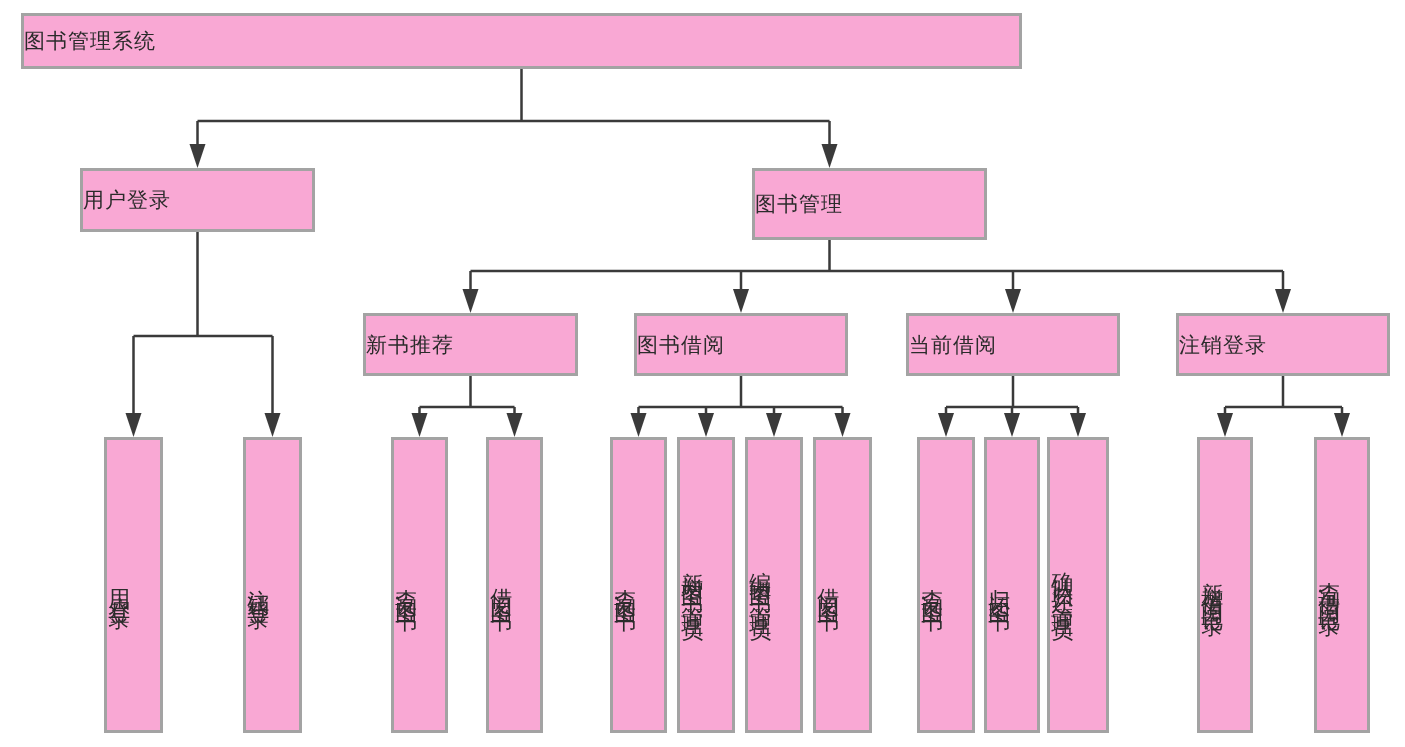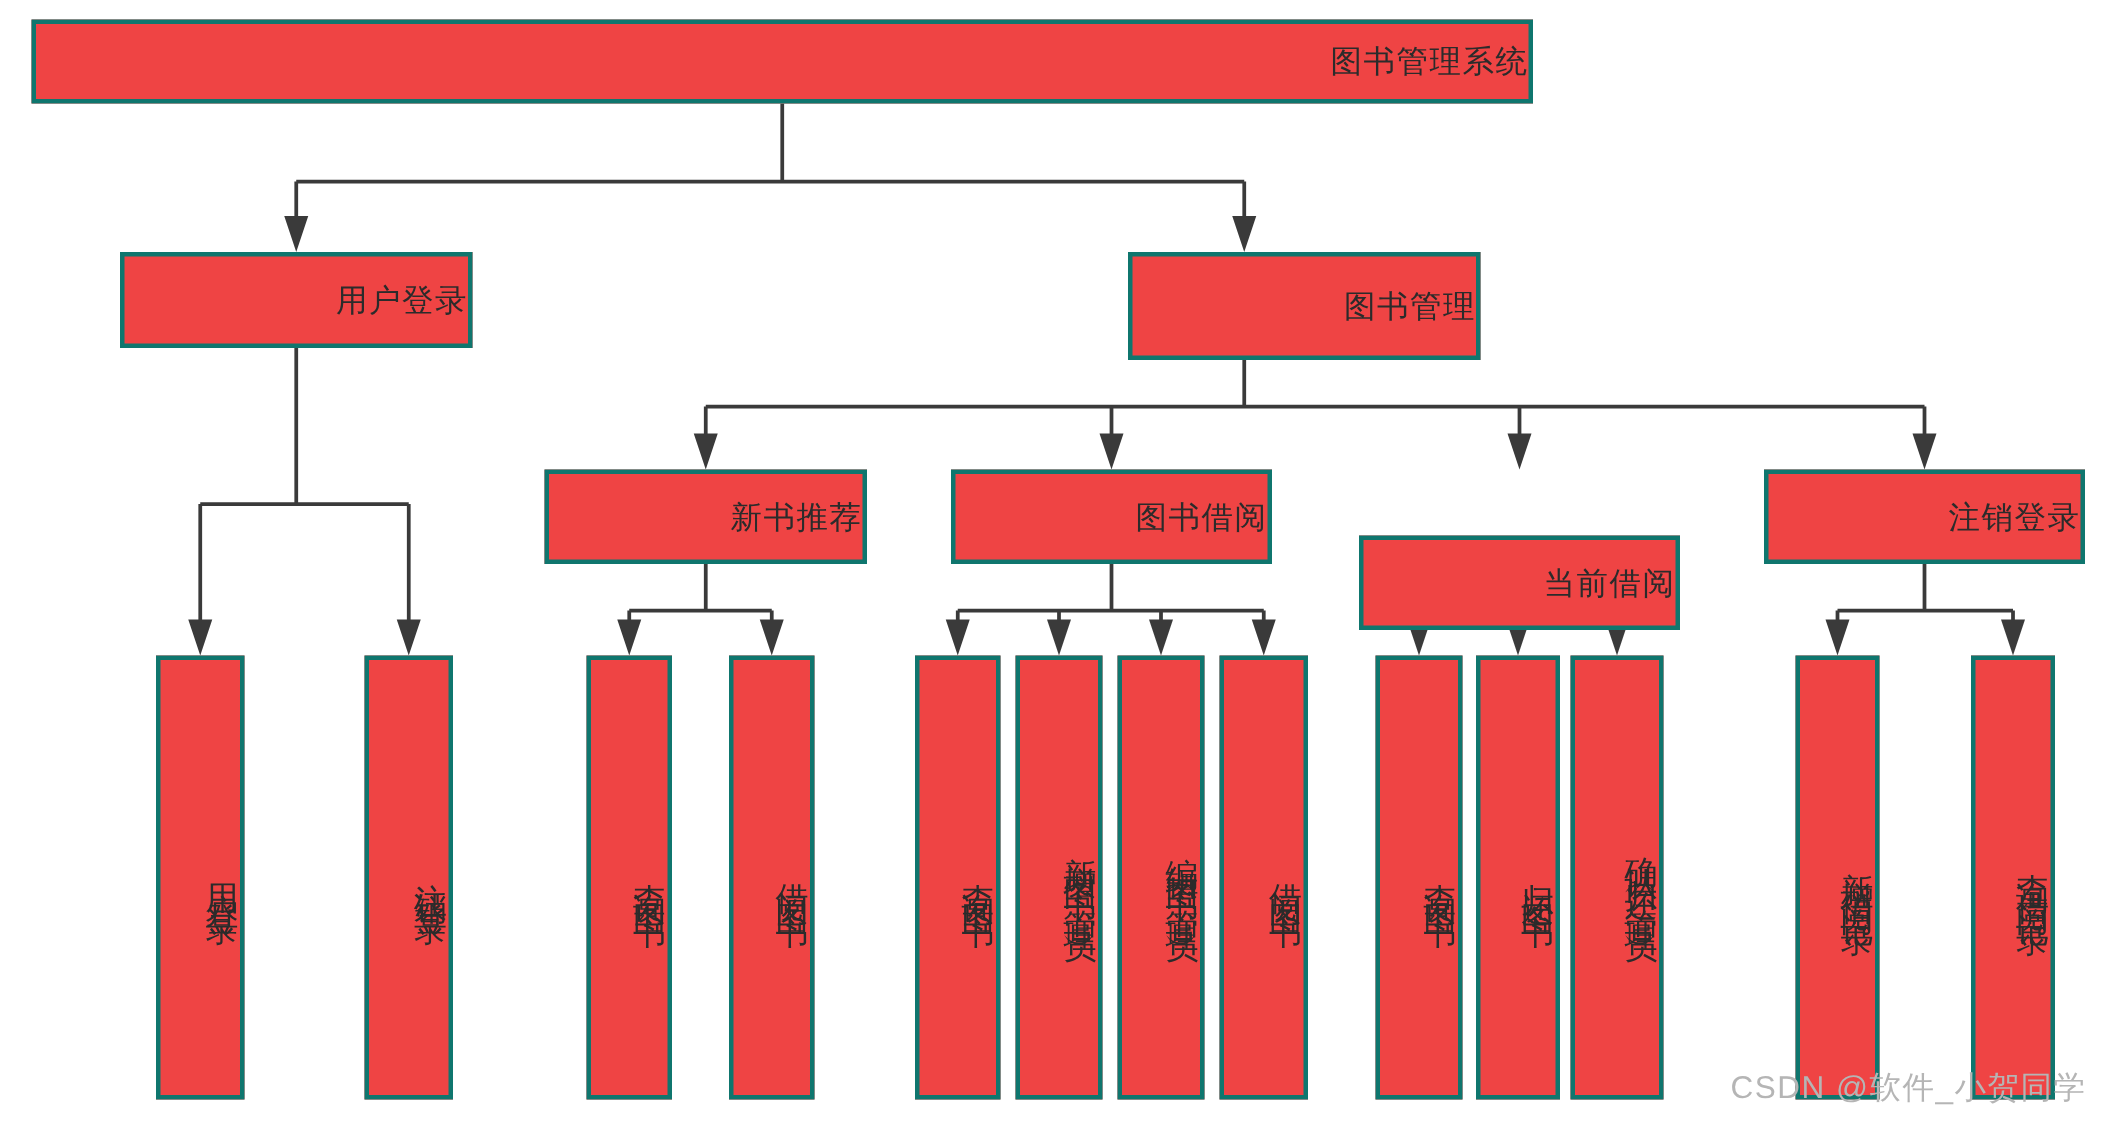--- a/index.html
+++ b/index.html
@@ -7,25 +7,25 @@
     position:relative;
     width:1405px;height:747px;
     background:#fff;
     font-family:"Liberation Sans",sans-serif;
     overflow:hidden;
   }
   svg.wires{position:absolute;left:0;top:0;}
   .node{
     position:absolute;
     box-sizing:border-box;
-    border:3px solid #0f766e;
-    background:#ef4444;
+    border:3px solid #a3a3a3;
+    background:#f9a8d4;
     display:flex;
     align-items:center;
-    justify-content:flex-end;
+    justify-content:flex-start;
     color:#2b2b2b;
   }
   .hnode{font-size:21px;letter-spacing:1px;}
   .leaf .vtext{
     writing-mode:vertical-rl;
     text-orientation:mixed;
     font-size:22px;
     letter-spacing:7px;
     line-height:1.1;
     color:#2b2b2b;
@@ -96,21 +96,21 @@
   <div class="node hnode" style="left:752px;top:168px;width:235px;height:72px;">
     <span>图书管理</span>
   </div>
 
   <div class="node hnode" style="left:634px;top:313px;width:214px;height:63px;">
     <span>图书借阅</span>
   </div>
   <div class="node hnode" style="left:363px;top:313px;width:215px;height:63px;">
     <span>新书推荐</span>
   </div>
-  <div class="node hnode" style="left:906px;top:313px;width:214px;height:63px;margin-top:44px;">
+  <div class="node hnode" style="left:906px;top:313px;width:214px;height:63px;">
     <span>当前借阅</span>
   </div>
   <div class="node hnode" style="left:1176px;top:313px;width:214px;height:63px;">
     <span>注销登录</span>
   </div>
 
   <div class="node leaf" style="left:104px;top:437px;width:59px;height:296px;">
     <span class="vtext">用户登录</span>
   </div>
   <div class="node leaf" style="left:243px;top:437px;width:59px;height:296px;">
@@ -143,15 +143,14 @@
   <div class="node leaf" style="left:1047px;top:437px;width:62px;height:296px;">
     <span class="vtext">确认归还（管理员）</span>
   </div>
   <div class="node leaf" style="left:1197px;top:437px;width:56px;height:296px;">
     <span class="vtext">新增借阅记录</span>
   </div>
   <div class="node leaf" style="left:1314px;top:437px;width:56px;height:296px;">
     <span class="vtext">查询借阅记录</span>
   </div>
 
-  <div class="watermark">CSDN @软件_小贺同学</div>
 
 </div>
 
 </body></html>

